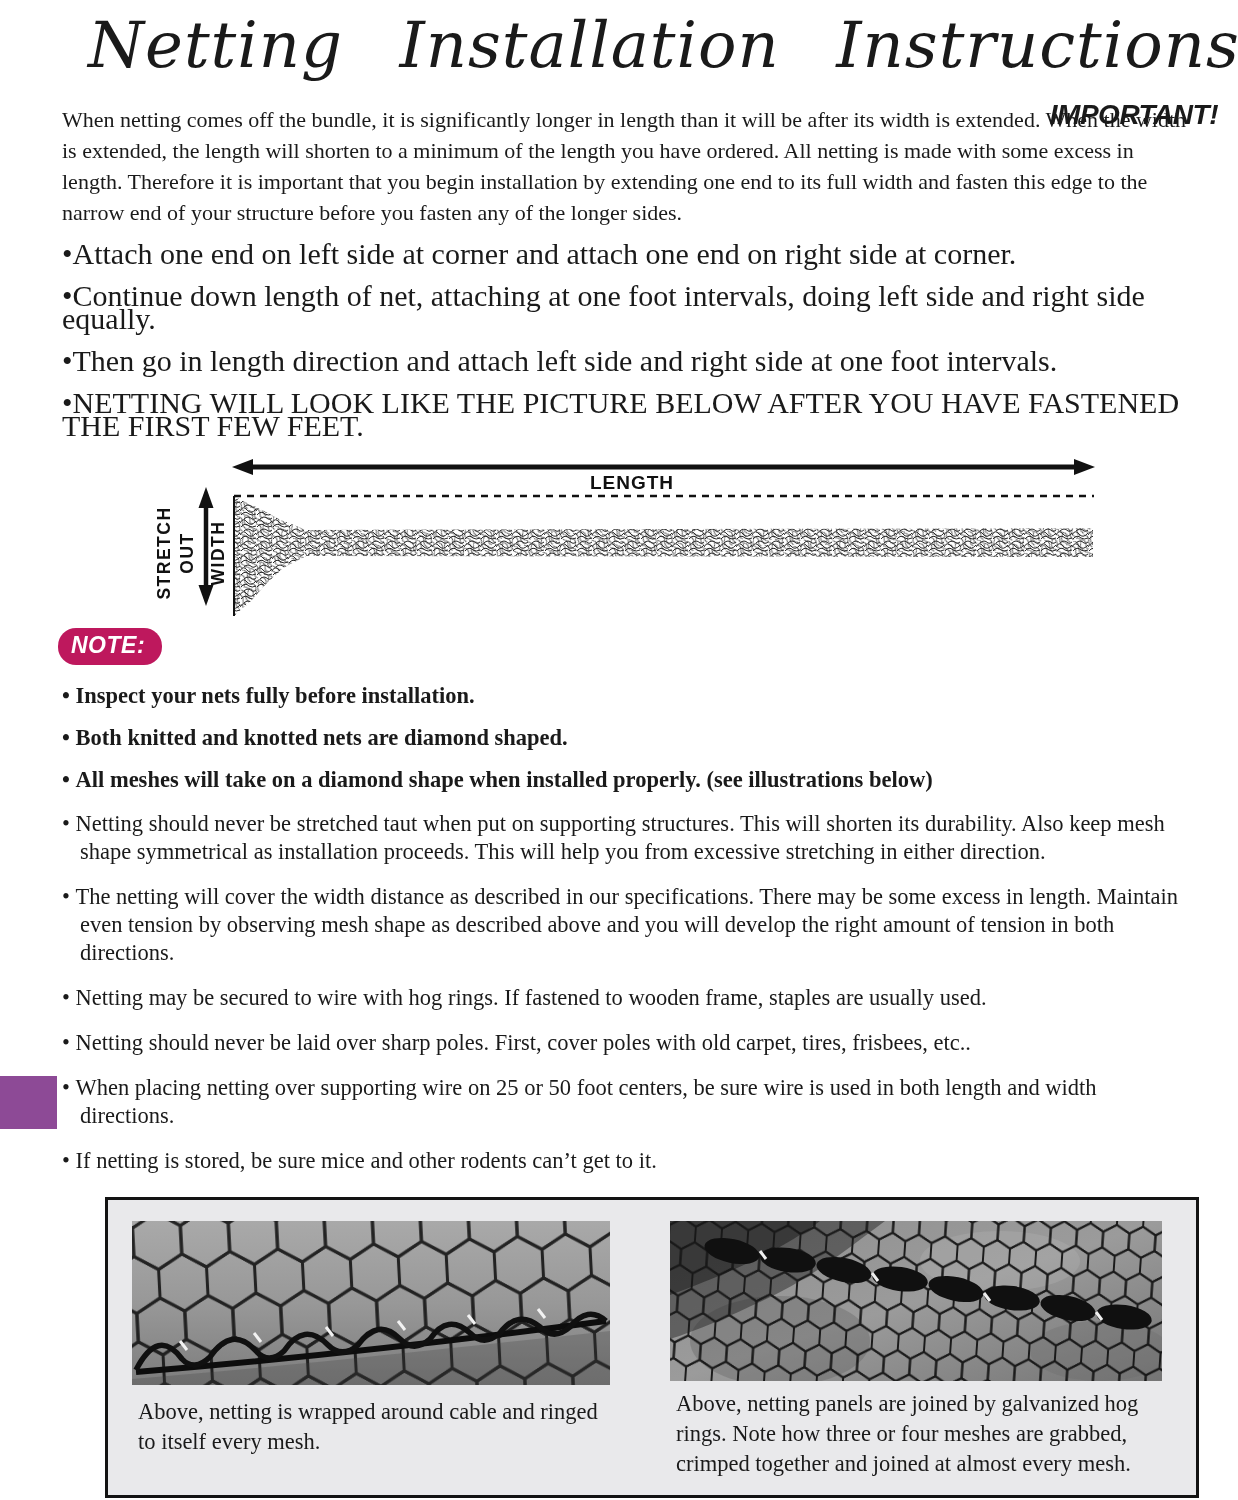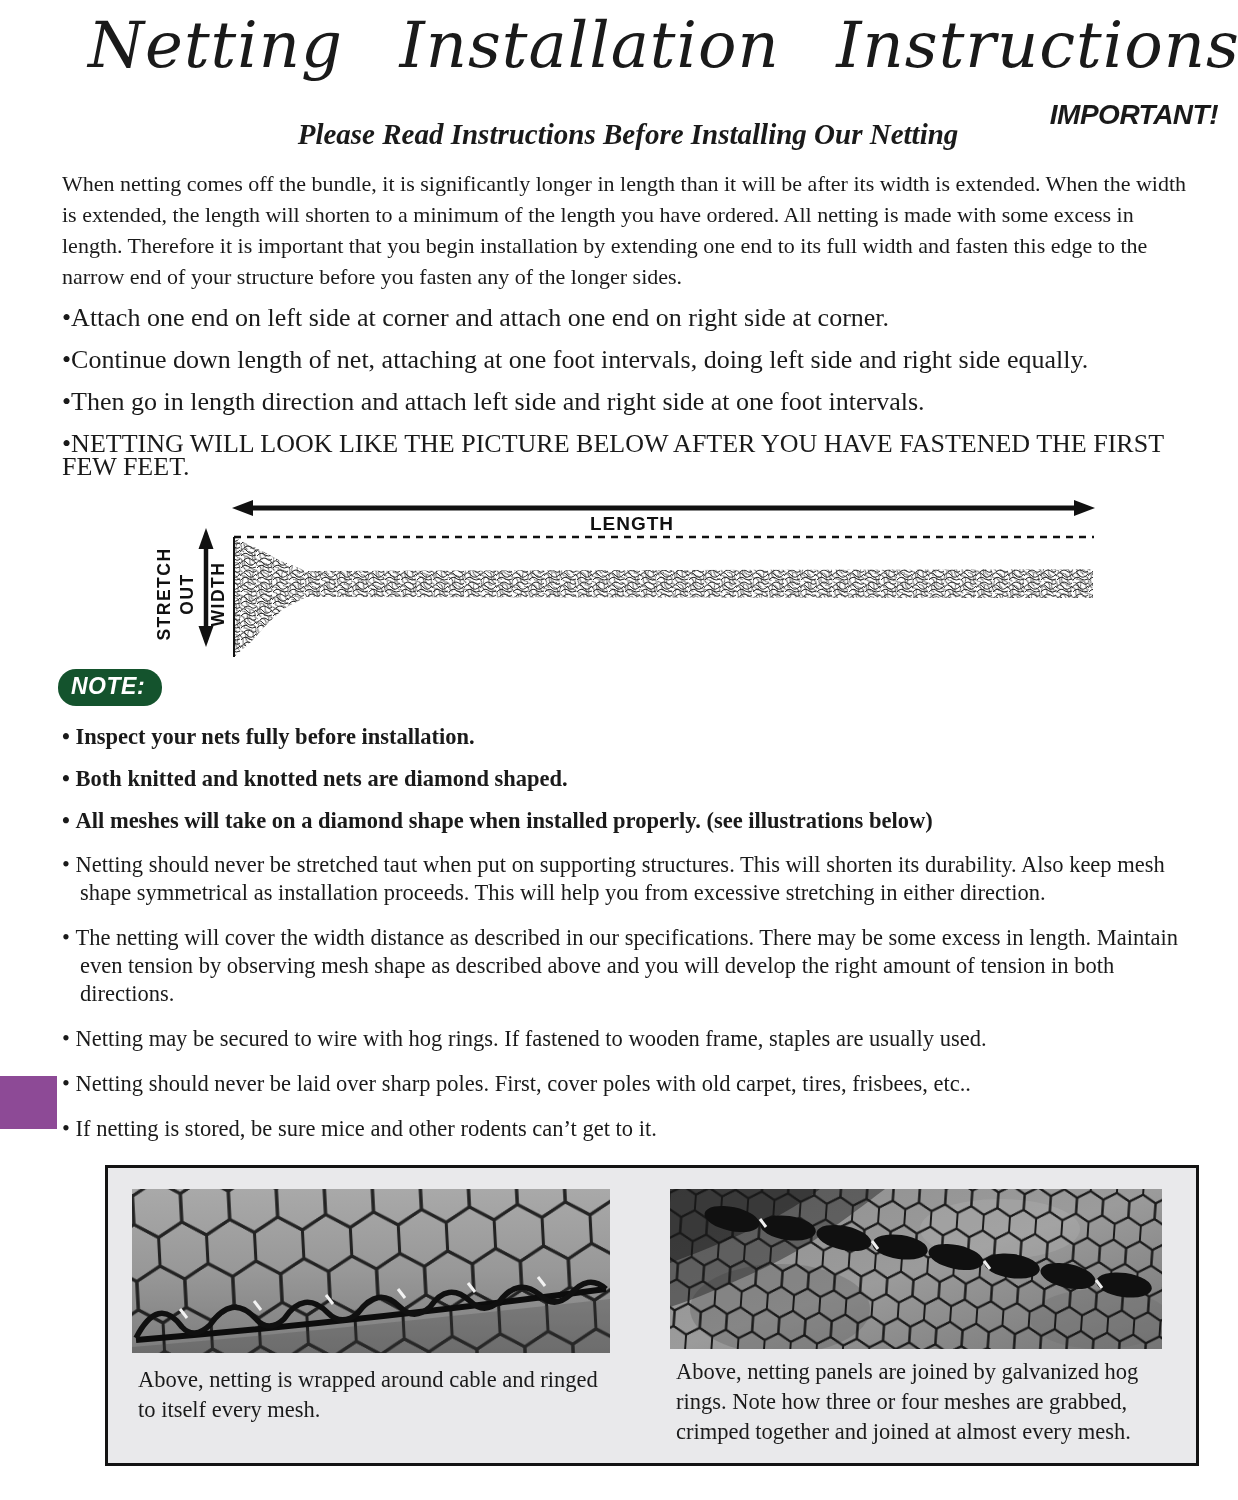--- a/index.html
+++ b/index.html
@@ -10,28 +10,28 @@
   .title{margin:2px 0 0 0;font:italic 400 64px/1.35 "DejaVu Serif",serif;
          text-align:center;word-spacing:0.55em;letter-spacing:1px;white-space:nowrap;
          transform:translateX(26px);}
   .important{position:absolute;top:101px;right:20px;
              font:italic 900 28px/1 "Liberation Sans",sans-serif;letter-spacing:-0.5px;}
   .subtitle{margin:30px 0 0 0;text-align:center;
             font:italic 700 29px/1.15 "Liberation Serif",serif;}
 
   .intro{margin:16px 0 0 0;width:1130px;font-size:22px;line-height:31px;}
 
-  ul.steps{list-style:none;margin:14px 0 0 0;padding:0;font-size:26px;}
+  ul.steps{list-style:none;margin:14px 0 0 0;padding:0;font-size:30px;}
   ul.steps li{margin:0 0 19px 0;line-height:23px;}
   ul.steps li::before{content:"\2022";}
 
   .diagram{margin:3px 0 0 -62px;width:1054px;height:162px;position:relative;}
   .diagram svg{display:block;}
 
-  .note-badge{display:inline-block;margin:10px 0 0 -4px;background:#14532d;color:#ffffff;
+  .note-badge{display:inline-block;margin:10px 0 0 -4px;background:#be185d;color:#ffffff;
               font:italic 900 23px/1 "Liberation Sans",sans-serif;
               padding:6px 17px 8px 13px;border-radius:18px;letter-spacing:0.5px;}
 
   ul.note-bold{list-style:none;margin:19px 0 0 0;padding:0;font-size:22.5px;font-weight:700;}
   ul.note-bold li{margin:0 0 19px 0;line-height:23px;padding-left:18px;text-indent:-18px;}
   ul.note-bold li::before{content:"\2022\00a0";}
 
   ul.note-list{list-style:none;margin:7px 0 0 0;padding:0;font-size:22.5px;}
   ul.note-list li{margin:0 0 17px 0;line-height:28px;padding-left:18px;text-indent:-18px;}
   ul.note-list li::before{content:"\2022\00a0";}
@@ -48,21 +48,20 @@
   .caption{margin:12px 0 0 6px;font-size:22.5px;line-height:30px;}
   .photo-cell.right .caption{margin-top:8px;}
 </style>
 </head>
 <body>
 
 <div class="page">
 
   <h1 class="title">Netting Installation Instructions</h1>
   <div class="important">IMPORTANT!</div>
-  <h2 class="subtitle">Please Read Instructions Before Installing Our Netting</h2>
 
   <p class="intro">When netting comes off the bundle, it is significantly longer in length than it will be after its width is extended. When the width is extended, the length will shorten to a minimum of the length you have ordered. All netting is made with some excess in length. Therefore it is important that you begin installation by extending one end to its full width and fasten this edge to the narrow end of your structure before you fasten any of the longer sides.</p>
 
   <ul class="steps">
 
   <li>Attach one end on left side at corner and attach one end on right side at corner.</li>
       <li>Continue down length of net, attaching at one foot intervals, doing left side and right side equally.</li>
       <li>Then go in length direction and attach left side and right side at one foot intervals.</li>
       <li>NETTING WILL LOOK LIKE THE PICTURE BELOW AFTER YOU HAVE FASTENED THE FIRST FEW FEET.</li>
     </ul>
@@ -119,20 +118,21 @@
       <li>Both knitted and knotted nets are diamond shaped.</li>
       <li>All meshes will take on a diamond shape when installed properly. (see illustrations below)</li>
     </ul>
 
   <ul class="note-list">
 
   <li>Netting should never be stretched taut when put on supporting structures. This will shorten its durability. Also keep mesh shape symmetrical as installation proceeds. This will help you from excessive stretching in either direction.</li>
       <li>The netting will cover the width distance as described in our specifications. There may be some excess in length. Maintain even tension by observing mesh shape as described above and you will develop the right amount of tension in both directions.</li>
       <li>Netting may be secured to wire with hog rings. If fastened to wooden frame, staples are usually used.</li>
       <li>Netting should never be laid over sharp poles. First, cover poles with old carpet, tires, frisbees, etc..</li>
+      <li>When placing netting over supporting wire on 25 or 50 foot centers, be sure wire is used in both length and width directions.</li>
       <li>If netting is stored, be sure mice and other rodents can’t get to it.</li>
     </ul>
 
   <div class="accent-block" style="background: rgb(141, 74, 150);"></div>
 
   <div class="photo-panel">
 
     <div class="photo-cell left">
       <svg class="photo-frame" width="478" height="164" viewBox="0 0 478 164">
         <defs>

